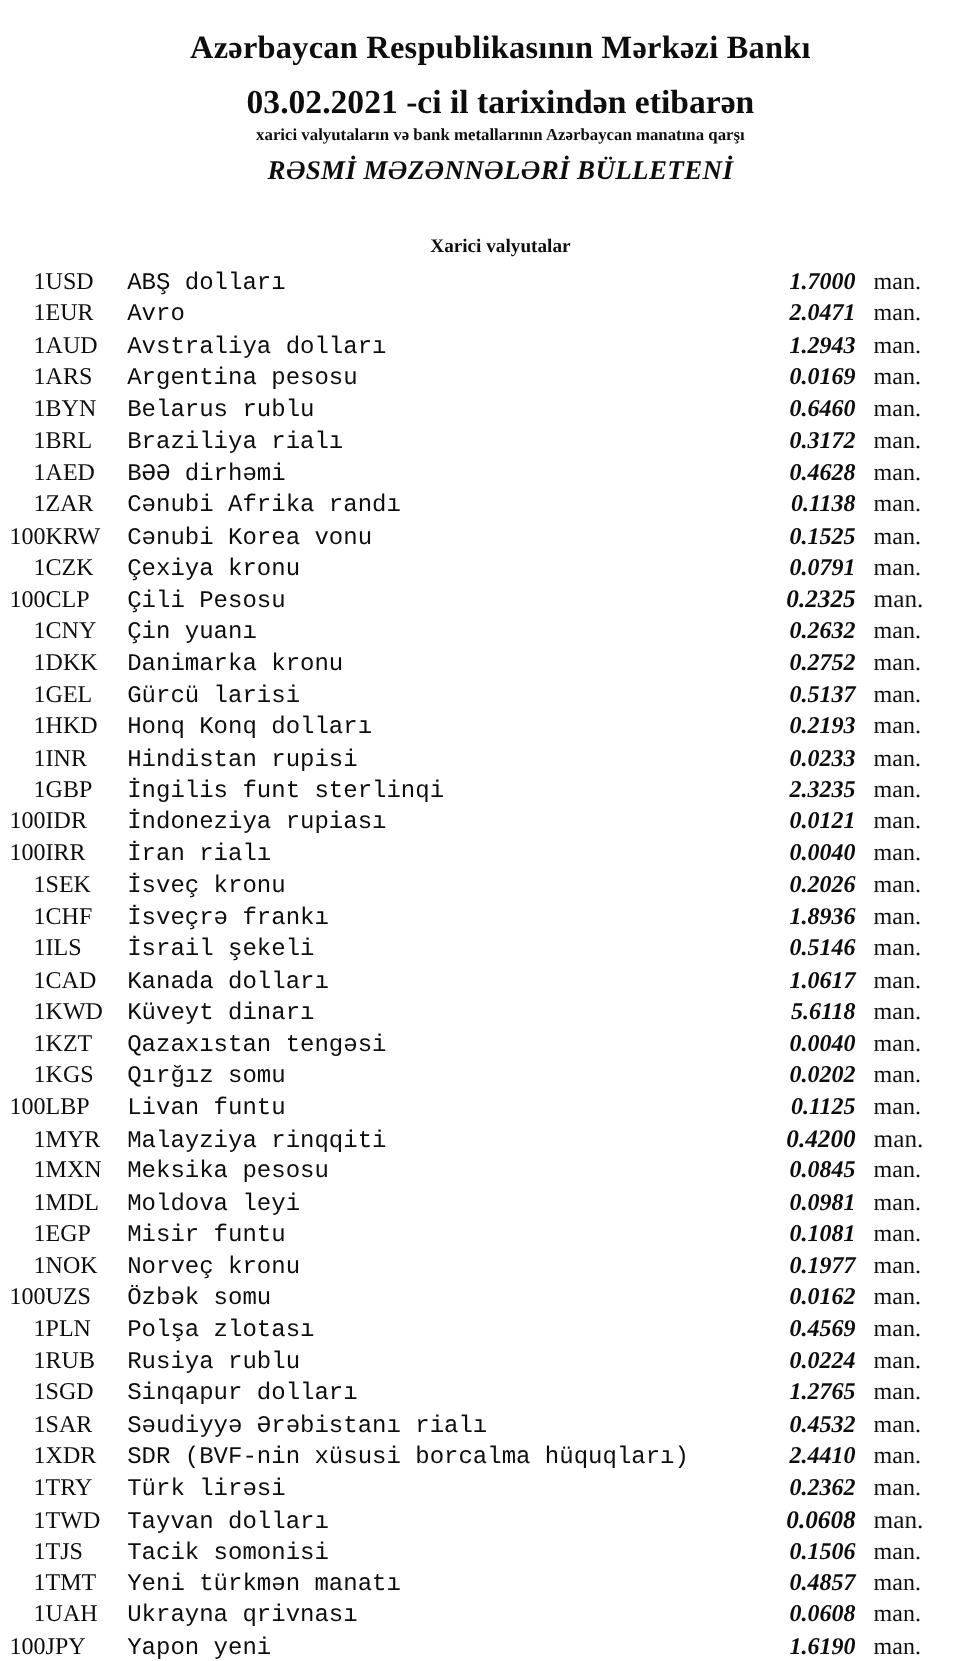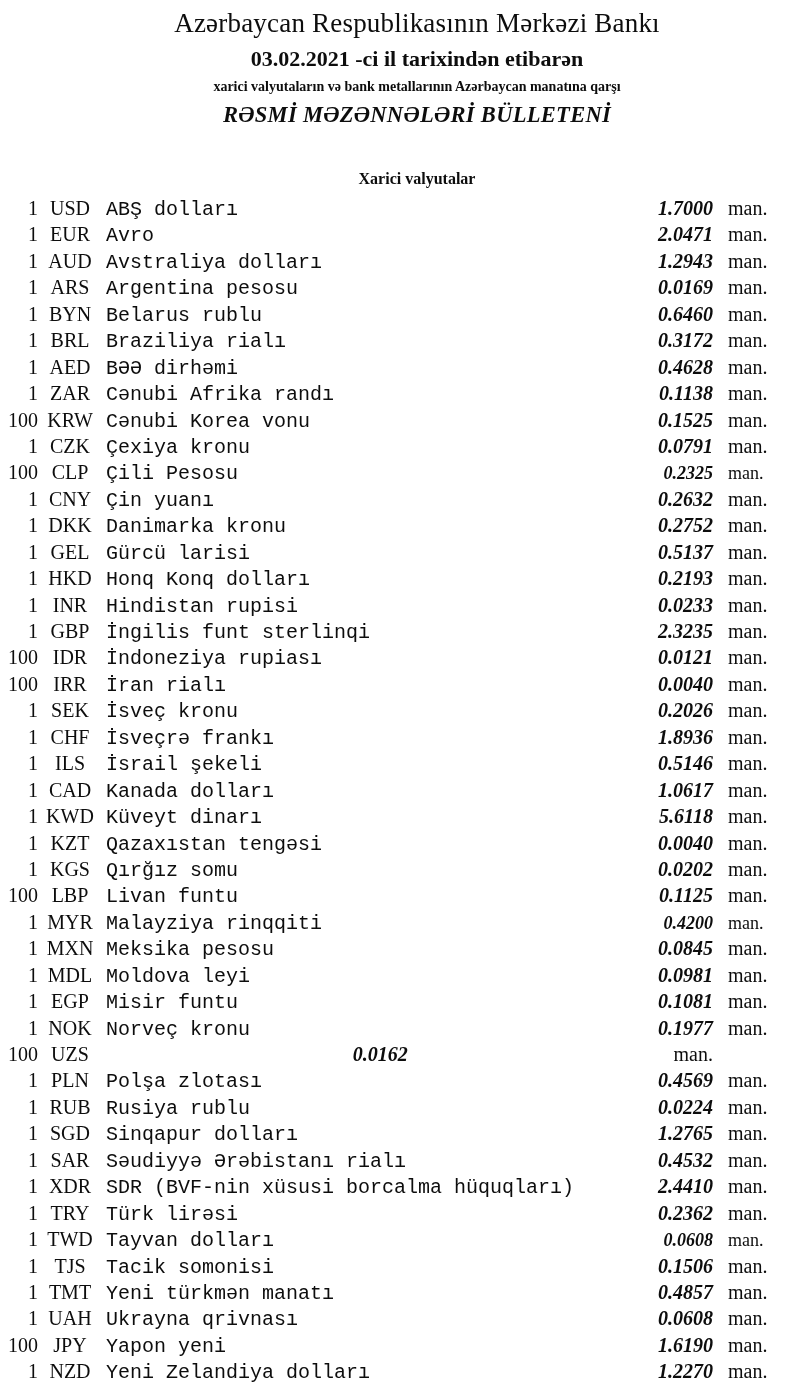--- a/index.html
+++ b/index.html
@@ -22,26 +22,26 @@
   }
   
   .header {
     text-align: center;
     padding-left: 34px;  
     padding-top: 7px;
   }
   .doc-title {
     font-size: 27px;
     line-height: 33px;
-    font-weight: normal;
-    margin: 0;
+    font-weight: bold;
+    margin: 16px;
     letter-spacing: 0.2px;
   }
   .doc-date {
-    font-size: 22px;
+    font-size: 28px;
     line-height: 27px;
     font-weight: bold;
     margin-top: 5px;
   }
   .doc-subtitle {
     font-size: 14px;
     line-height: 27px;
     font-weight: bold;
     margin-top: 1px;
   }
@@ -67,26 +67,26 @@
   .row {
     display: grid;
     grid-template-columns: 38px 64px 1fr auto 59px;
     align-items: baseline;
     height: 26.45px;
     line-height: 26.45px;
     font-size: 20px;
     white-space: nowrap;
   }
   .row .qty  { text-align: right; }
-  .row .code { text-align: center; }
+  .row .code { }
   .row .name { text-align: left; padding-left: 4px; font-family: Liberation Mono, monospace; }
   .row .rate { text-align: center; font-weight: bold; font-style: italic; }
   .row .unit { text-align: left; padding-left: 15px; }
   .row.small .rate,
-  .row.small .unit { font-size: 18px; }
+  .row.small .unit { font-size: 21px; }
 </style>
 </head>
 <body>
 
 <div class="page">
 
   <div class="header">
     <div class="doc-title">Azərbaycan Respublikasının Mərkəzi Bankı</div>
     <div class="doc-date">03.02.2021 -ci il tarixindən etibarən</div>
     <div class="doc-subtitle">xarici valyutaların və bank metallarının Azərbaycan manatına qarşı</div>
@@ -315,20 +315,21 @@
       <div class="row">
       <span class="qty">1</span>
       <span class="code">NOK</span>
       <span class="name">Norveç kronu</span>
       <span class="rate">0.1977</span>
       <span class="unit">man.</span>
     </div>
       <div class="row">
       <span class="qty">100</span>
       <span class="code">UZS</span>
+      <span class="name">Özbək somu</span>
       <span class="rate">0.0162</span>
       <span class="unit">man.</span>
     </div>
       <div class="row">
       <span class="qty">1</span>
       <span class="code">PLN</span>
       <span class="name">Polşa zlotası</span>
       <span class="rate">0.4569</span>
       <span class="unit">man.</span>
     </div>

